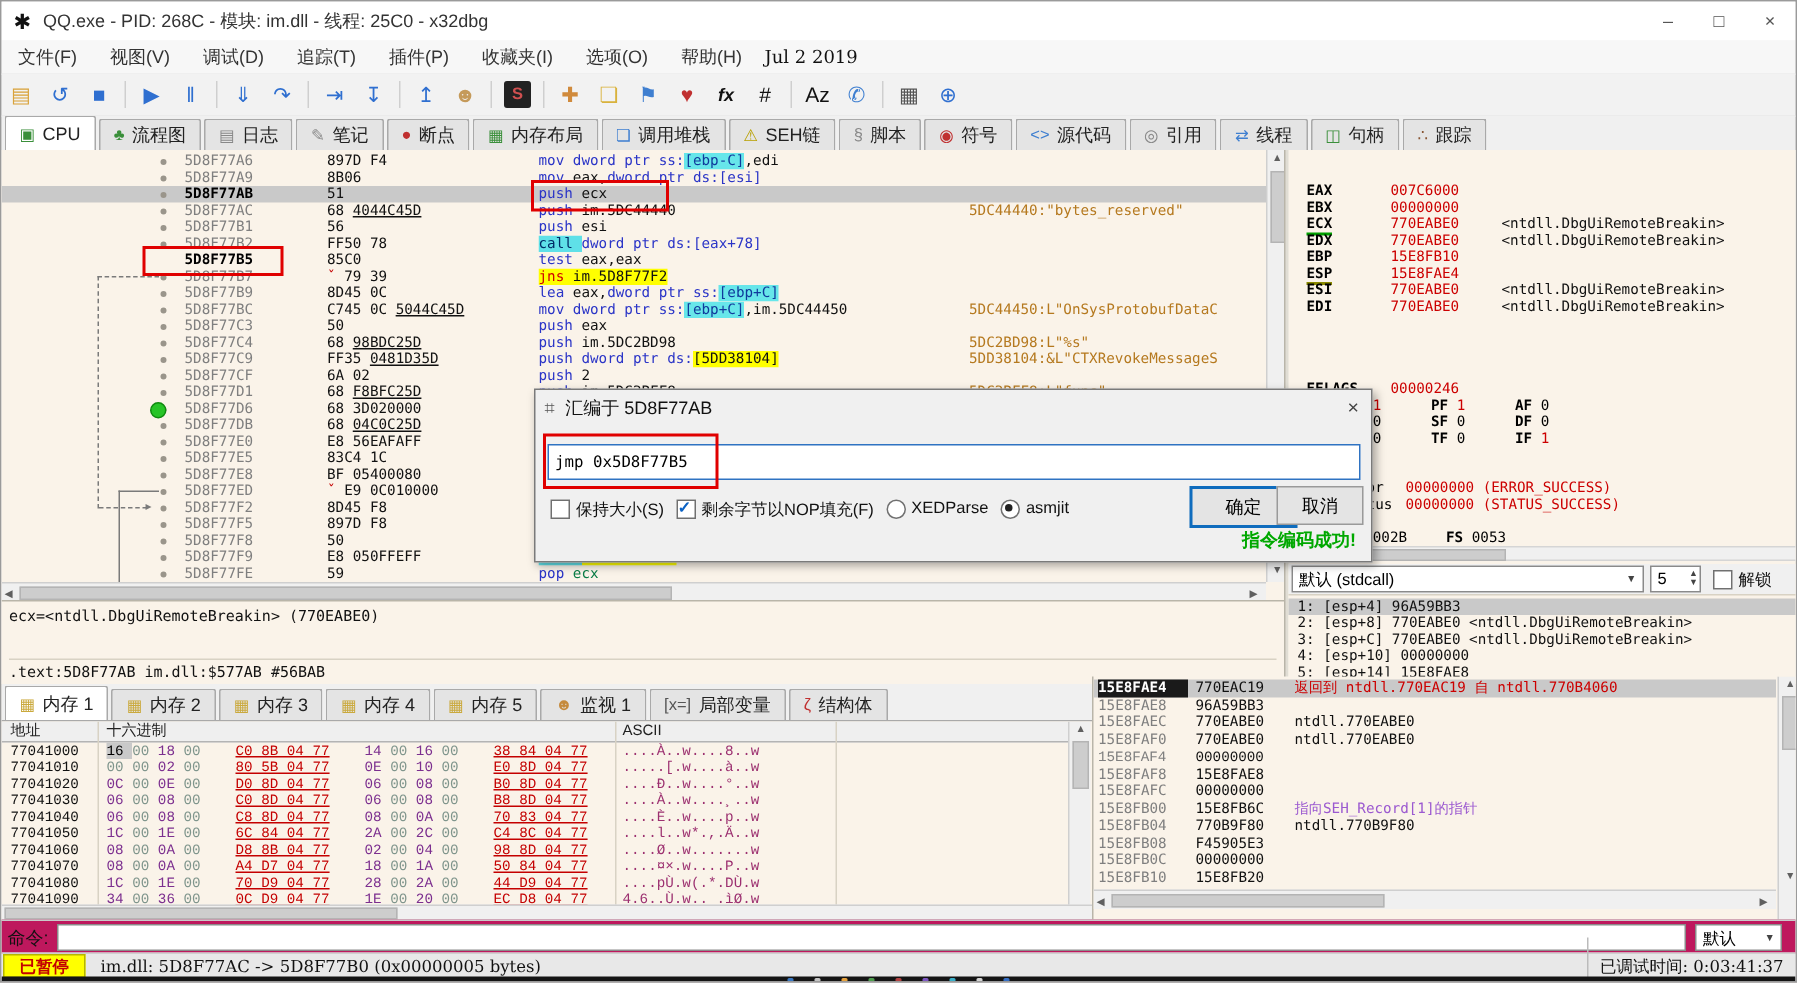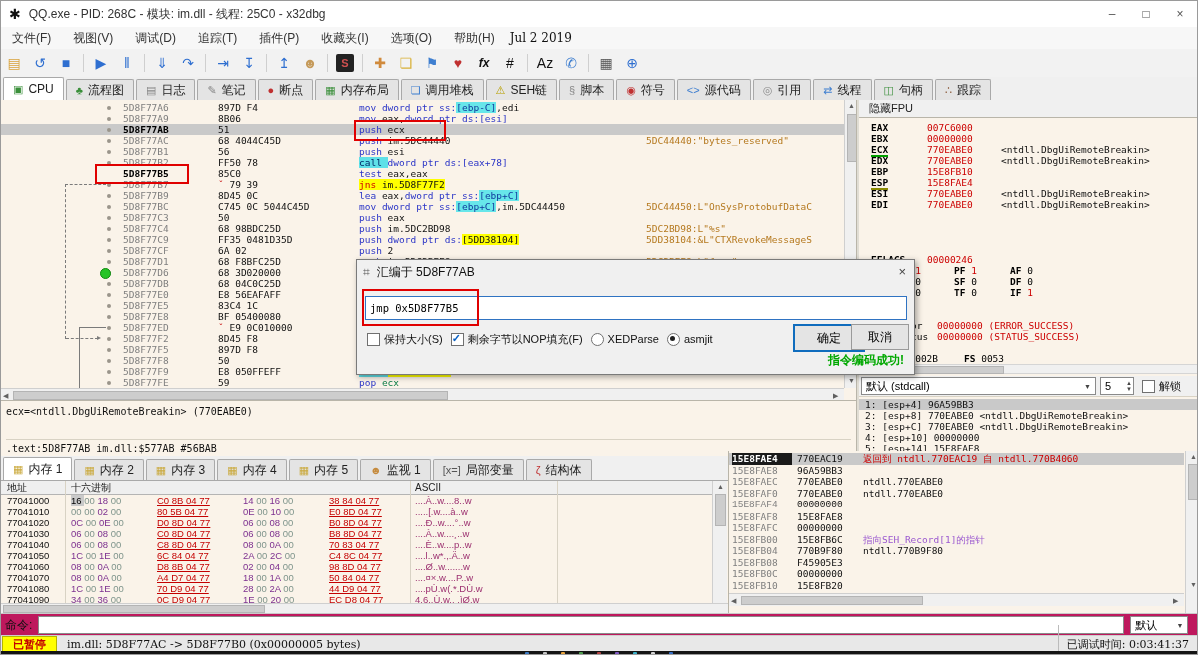--- a/index.html
+++ b/index.html
@@ -46,21 +46,21 @@
   .bytes{position:absolute;left:217px;width:138px;color:#111;}
   .ins{position:absolute;left:358px;width:285px;overflow:hidden;}
   .cmt{position:absolute;left:645px;width:197px;overflow:hidden;color:#b5791f;}
   .tk-mn{color:#2b35c7;} .tk-mem{color:#2b35c7;} .tk-reg{color:#111;} .tk-pl{color:#111;} .tk-imm{color:#111;}
   .tk-hlc{background:#67e6ea;color:#103a9c;}
   .tk-hly{background:#ffff00;color:#111;}
   .tk-callh{background:#5fe0e8;color:#002a66;}
   .tk-jmpr{background:#ffff00;color:#d00000;}
   .tk-jmpt{background:#ffff00;color:#111;}
   .tk-grn{color:#0a7d46;}
-  .tk-b{color:#111;} .tk-bu{color:#111;} .tk-bj{color:#c40000;}
+  .tk-b{color:#111;} .tk-bu{color:#111;text-decoration:underline;} .tk-bj{color:#c40000;}
   .bpdot{position:absolute;left:99px;top:168px;width:9px;height:9px;border-radius:50%;background:#27c427;border:1px solid #0f8a0f;}
   .jline{position:absolute;border-color:#7a7a7a;}
   .arrowhead{position:absolute;color:#7a7a7a;font-size:8px;}
 
   
   .vscroll{position:absolute;background:#f0f0f0;border-left:1px solid #cfcfcf;}
   .hscroll{position:absolute;background:#f0f0f0;border-top:1px solid #cfcfcf;}
   .sbarrow{position:absolute;color:#606060;font-size:7px;display:flex;align-items:center;justify-content:center;}
   .sbthumb{position:absolute;background:#cdcdcd;border:1px solid #b4b4b4;}
 
@@ -95,21 +95,21 @@
   .arow{position:absolute;left:0;width:100%;height:11px;line-height:11px;white-space:pre;color:#111;padding-left:6px;box-sizing:border-box;overflow:hidden;}
   .arow.sel{background:#c9c9c9;}
 
   
   .bottom{position:absolute;left:0;top:455px;width:1198px;height:157px;background:#faf3e9;border-top:1px solid #b9b5a9;}
   .memtabs{position:absolute;left:0;top:455px;width:727px;height:24px;background:#f0f0f0;display:flex;align-items:flex-end;border-bottom:1px solid #a9a9a9;}
   .memgrid{position:absolute;left:0;top:480px;width:727px;height:132px;background:#faf3e9;overflow:hidden;}
   .memhdr{position:absolute;left:0;top:0;width:711px;height:13px;background:#efefef;border-bottom:1px solid #b4b4b4;font-size:10px;color:#222;}
   .mh{position:absolute;top:0;line-height:13px;}
   .mvline{position:absolute;top:0;width:1px;height:132px;background:#d8d2c4;}
-  .mrow{position:absolute;left:0;width:711px;height:11px;font-family:Liberation Sans, sans-serif;font-size:9.5px;line-height:11px;white-space:pre;}
+  .mrow{position:absolute;left:0;width:711px;height:11px;font-family:Liberation Mono, monospace;font-size:9.5px;line-height:11px;white-space:pre;}
   .maddr{position:absolute;left:6px;color:#111;}
   .mg{position:absolute;}
   .z{color:#7f958c;} .nz{color:#7c2f8f;}
   .ptr{color:#c40000;text-decoration:underline;}
   .cur{background:#c9c9c9;color:#000;}
   .mascii{position:absolute;left:414px;color:#9c3070;}
 
   
   .stackpanel{position:absolute;left:727px;top:450px;width:471px;height:162px;background:#faf3e9;border-left:1px solid #b9b5a9;overflow:hidden;}
   .srow{position:absolute;left:0;width:455px;height:11.5px;font-family:"DejaVu Sans Mono",monospace;font-size:9.5px;line-height:11.5px;white-space:pre;}
@@ -321,23 +321,20 @@
   </div>
 
   <div class="infobox">
     <div class="infoline1">ecx=&lt;ntdll.DbgUiRemoteBreakin&gt;  (770EABE0)</div>
     <div class="infoline2">.text:5D8F77AB im.dll:$577AB #56BAB</div>
   </div>
 
   <div class="splitv"></div>
 
   <div class="regpanel">
-    <div class="reghdr">
-      <span>隐藏FPU</span>
-    </div>
     <div class="regbody" id="regbody">
         <div class="rrow" style="top: 4px;"><span class="rn">EAX</span><span class="rv">007C6000</span></div>
         <div class="rrow" style="top: 15px;"><span class="rn">EBX</span><span class="rv">00000000</span></div>
         <div class="rrow" style="top: 26px;"><span class="rn ug">ECX</span><span class="rv">770EABE0</span><span class="rc">&lt;ntdll.DbgUiRemoteBreakin&gt;</span></div>
         <div class="rrow" style="top: 37px;"><span class="rn">EDX</span><span class="rv">770EABE0</span><span class="rc">&lt;ntdll.DbgUiRemoteBreakin&gt;</span></div>
         <div class="rrow" style="top: 48px;"><span class="rn">EBP</span><span class="rv">15E8FB10</span></div>
         <div class="rrow" style="top: 59px;"><span class="rn uo">ESP</span><span class="rv">15E8FAE4</span></div>
         <div class="rrow" style="top: 70px;"><span class="rn">ESI</span><span class="rv">770EABE0</span><span class="rc">&lt;ntdll.DbgUiRemoteBreakin&gt;</span></div>
         <div class="rrow" style="top: 81px;"><span class="rn">EDI</span><span class="rv">770EABE0</span><span class="rc">&lt;ntdll.DbgUiRemoteBreakin&gt;</span></div>
         <div class="rrow" style="top: 92px;"></div>

